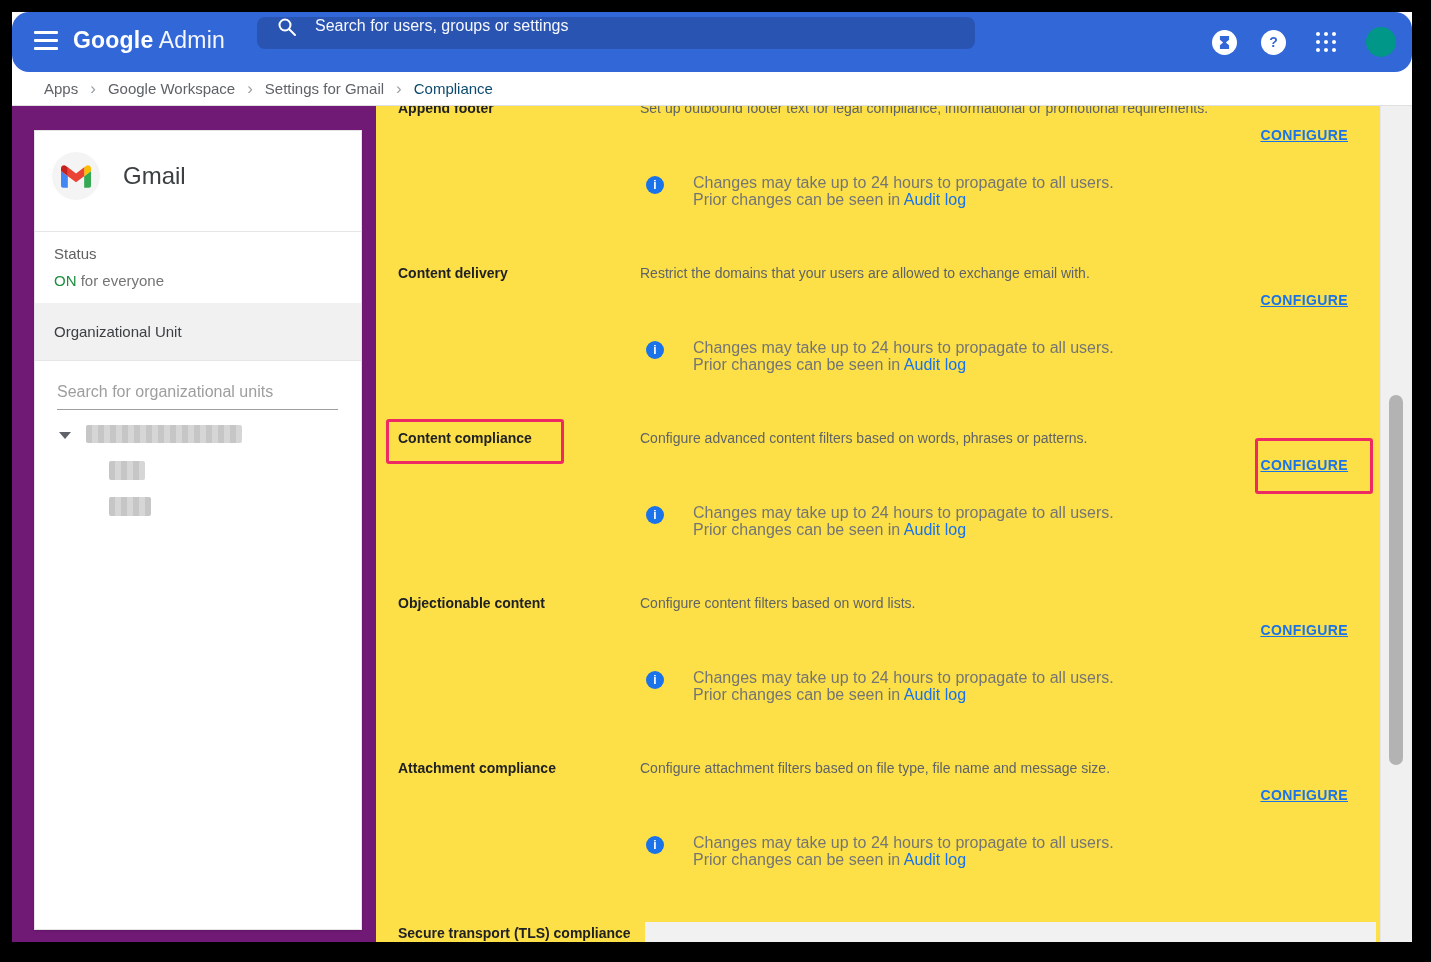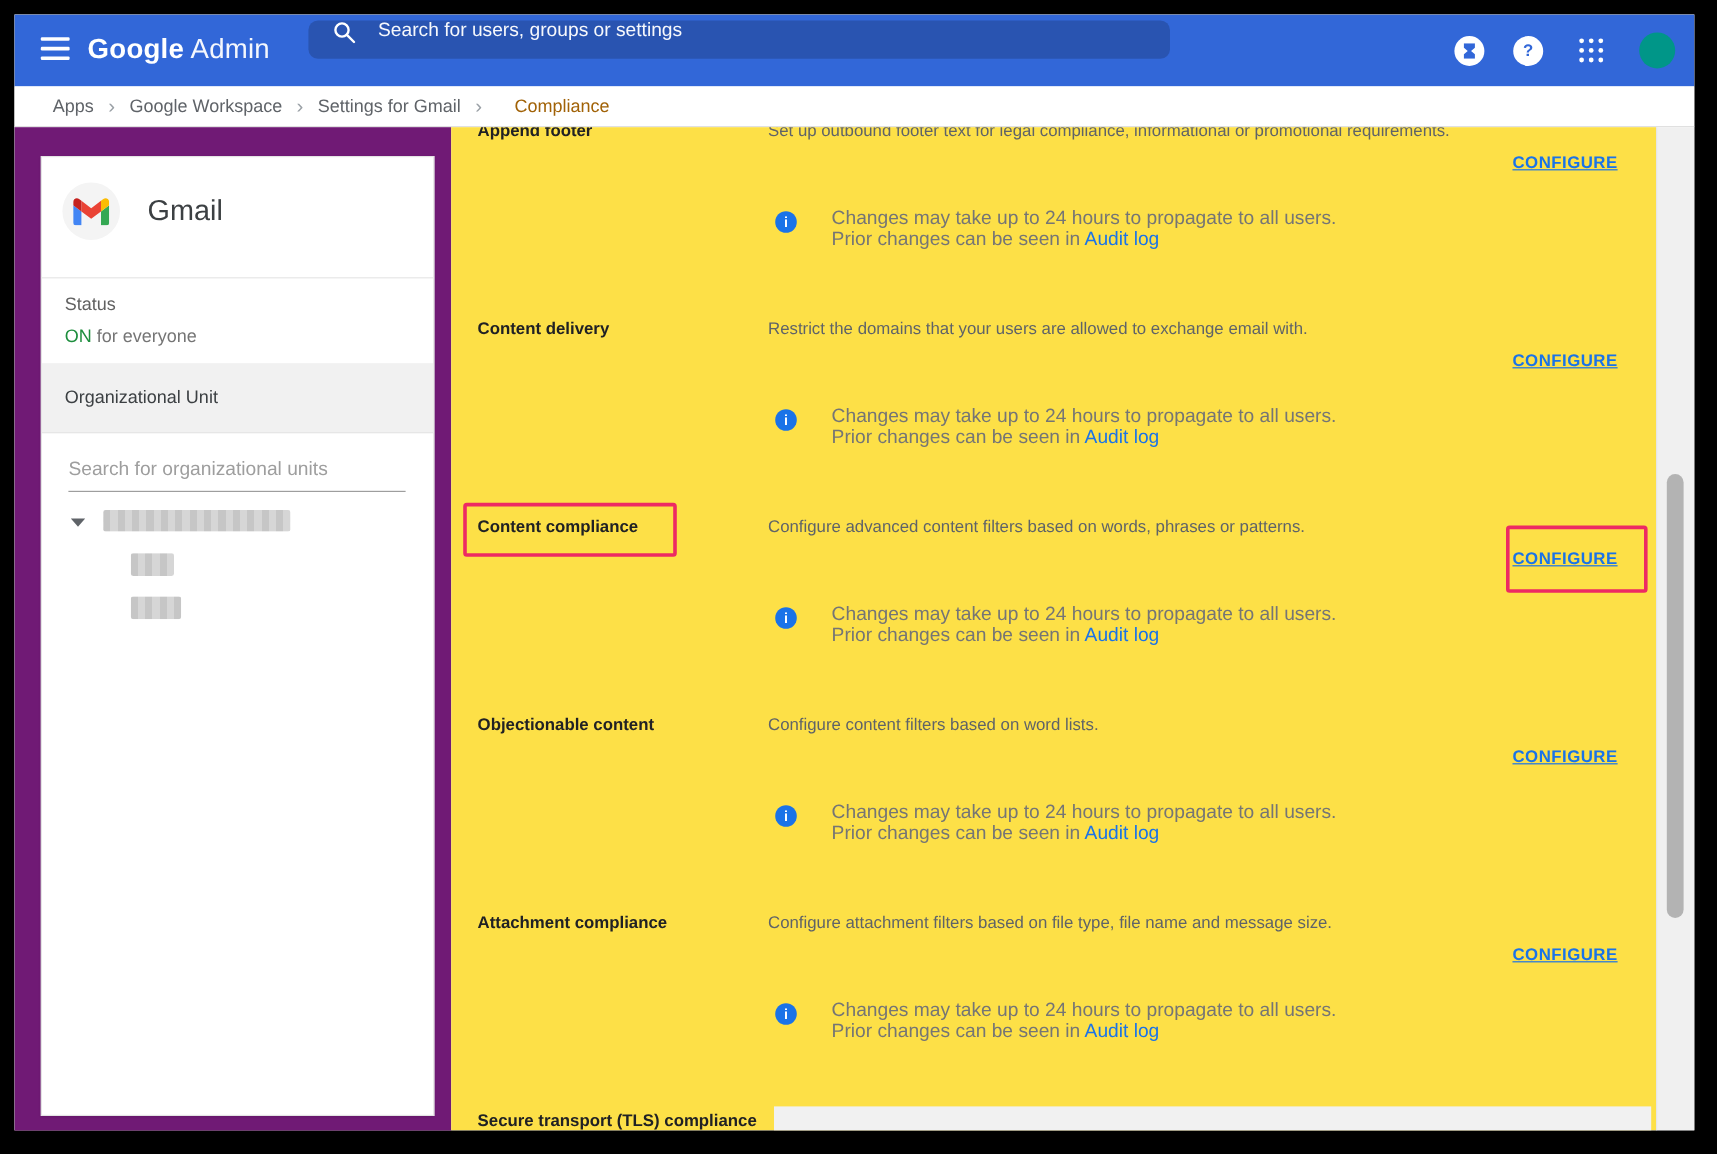--- a/index.html
+++ b/index.html
@@ -1,20 +1,20 @@
 <!DOCTYPE html>
 <html><head>
 <meta charset="utf-8">
 <style>
   html,body{margin:0;padding:0;width:1431px;height:962px;overflow:hidden;background:#000;
     font-family:"Liberation Sans",sans-serif;-webkit-font-smoothing:antialiased;}
   .page{position:absolute;left:12px;top:12px;width:1400px;height:930px;background:#fff;overflow:hidden;}
 
   
-  .appbar{position:absolute;left:0;top:0;width:1400px;height:60px;background:#3267d8;}
+  .appbar{position:absolute;left:0;top:0;width:1400px;height:60px;background:#3267d8;border-radius:17px;}
   .menu-btn{position:absolute;left:22px;top:19px;width:24px;height:22px;cursor:pointer;}
   .menu-btn span{display:block;height:2.5px;background:#fff;border-radius:1px;margin-bottom:5.5px;}
   .brand{position:absolute;left:61px;top:15px;font-size:23px;color:#fff;letter-spacing:.2px;white-space:nowrap;}
   .brand .b1{font-weight:600;}
   .brand .b2{font-weight:400;opacity:.95;}
   .searchbar{position:absolute;left:245px;top:5px;width:718px;height:32px;border-radius:8px;
     background:rgba(0,0,0,0.18);display:flex;align-items:flex-start;cursor:text;}
   .searchbar .mag{margin-left:20px;flex:0 0 auto;display:flex;}
   .searchbar .ph{margin-left:18px;font-size:16px;color:rgba(255,255,255,.96);}
   .bar-right{position:absolute;right:16px;top:0;height:60px;display:flex;align-items:center;gap:24px;}
@@ -23,21 +23,21 @@
   .apps-grid{display:grid;grid-template-columns:repeat(3,4px);grid-template-rows:repeat(3,4px);gap:4px;cursor:pointer;margin:0 6px;}
   .apps-grid i{width:4px;height:4px;border-radius:50%;background:#fff;}
   .avatar{width:30px;height:30px;border-radius:50%;background:#009688;cursor:pointer;}
 
   
   .breadcrumb{position:absolute;left:0;top:60px;width:1400px;height:34px;background:#fff;
     border-bottom:1px solid #e0e0e0;display:flex;align-items:center;padding-left:32px;box-sizing:border-box;
     font-size:15px;color:#5f6368;white-space:nowrap;}
   .breadcrumb .sep{margin:0 12px;color:#9aa0a6;font-size:17px;}
   .breadcrumb .crumb{cursor:pointer;}
-  .breadcrumb .current{color:#a16207;margin-left:15px;}
+  .breadcrumb .current{color:#0c4a6e;}
 
   
   .sidebar{position:absolute;left:0;top:94px;width:364px;height:904px;background:#701a75;}
   .card{position:absolute;left:22px;top:24px;width:328px;height:800px;background:#fff;
     border:1px solid #e4e4e4;box-shadow:0 1px 2px rgba(0,0,0,.12);box-sizing:border-box;}
   .app-head{position:absolute;left:0;top:0;width:100%;height:100px;}
   .logo-circle{position:absolute;left:17px;top:21px;width:48px;height:48px;border-radius:50%;
     background:#f4f4f4;display:flex;align-items:center;justify-content:center;}
   .app-name{position:absolute;left:88px;top:31px;font-size:24px;color:#3c4043;}
   .hdiv{position:absolute;left:0;width:100%;height:1px;background:#e6e6e6;}

